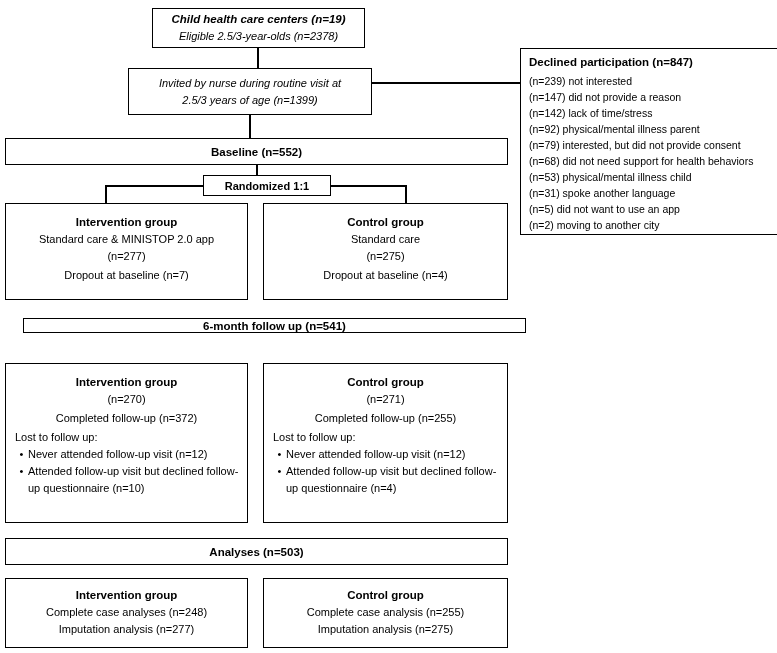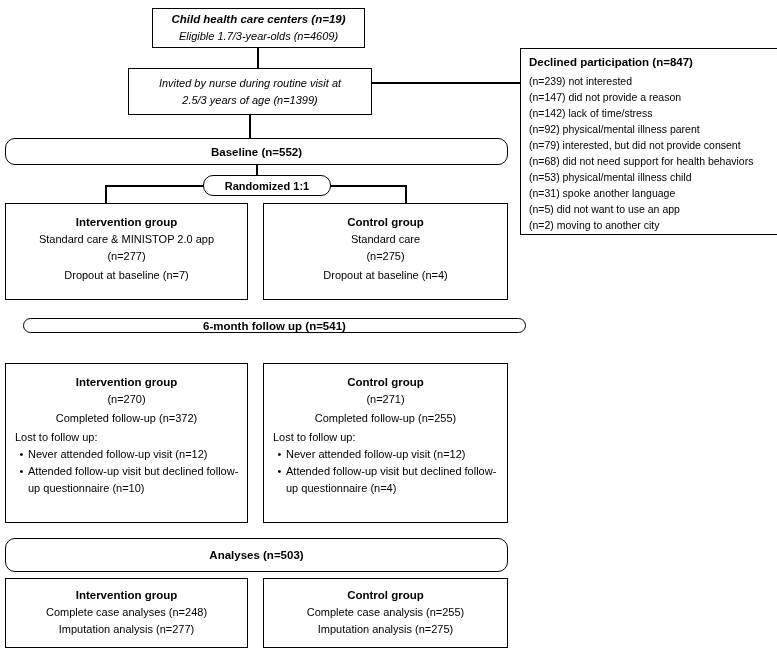--- a/index.html
+++ b/index.html
@@ -18,21 +18,21 @@
     background:#ffffff;
     z-index:1;
   }
   .hline, .vline { position:absolute; background:#000; z-index:0; }
   .hline { height:1.5px; }
   .vline { width:1.5px; }
   .center { text-align:center; }
   .lh { line-height:17px; }
   .wide {
     display:flex; align-items:center; justify-content:center;
-    font-weight:bold; font-size:11.5px;border-radius:10px;
+    font-weight:bold; font-size:11.5px;
   }
   .stack2 {
     display:flex; flex-direction:column;
     align-items:center; justify-content:center;font-style:italic;
   }
   .pad-top-10 { padding-top:10px; }
   .pad-top-8 { padding-top:8px; }
   .gap-above { margin-top:2px; }
   .title-line { font-weight:bold; font-size:11.5px; line-height:17px; }
   .declined-inner { padding:5px 8px; }
@@ -51,21 +51,21 @@
   <div class="vline" style="left:257px; top:48px; height:20px;"></div>
   <div class="vline" style="left:249px; top:115px; height:23px;"></div>
   <div class="hline" style="left:372px; top:82px; width:148px;"></div>
   <div class="vline" style="left:256px; top:165px; height:21px;"></div>
   <div class="hline" style="left:105px; top:185px; width:301px;"></div>
   <div class="vline" style="left:105px; top:185px; height:18px;"></div>
   <div class="vline" style="left:405px; top:185px; height:18px;"></div>
 
   <div class="box stack2" style="left:152px; top:8px; width:213px; height:40px;">
     <div class="title-line center">Child health care centers (n=19)</div>
-    <div class="lh center">Eligible 1.7/3-year-olds (n=4609)</div>
+    <div class="lh center">Eligible 2.5/3-year-olds (n=2378)</div>
   </div>
 
   <div class="box stack2" style="left:128px; top:68px; width:244px; height:47px;">
     <div class="lh center">Invited by nurse during routine visit at</div>
     <div class="lh center">2.5/3 years of age (n=1399)</div>
   </div>
 
   <div class="box" style="left:520px; top:48px; width:266px; height:187px;">
     <div class="declined-inner">
       <div class="declined-title">Declined participation (n=847)</div>
@@ -135,21 +135,21 @@
         <span class="bullet-glyph">•</span>
         <span class="bullet-text">Never attended follow-up visit (n=12)</span>
       </div>
       <div class="bullet-row">
         <span class="bullet-glyph">•</span>
         <span class="bullet-text">Attended follow-up visit but declined follow-up questionnaire (n=4)</span>
       </div>
     </div>
   </div>
 
-  <div class="box wide" style="left:5px; top:538px; width:503px; height:34px;">
+  <div class="box wide" style="left:5px; top:538px; width:503px; height:27px;">
     <span>Analyses (n=503)</span>
   </div>
 
   <div class="box center pad-top-8" style="left:5px; top:578px; width:243px; height:70px;">
     <div class="title-line">Intervention group</div>
     <div class="lh">Complete case analyses (n=248)</div>
     <div class="lh">Imputation analysis (n=277)</div>
   </div>
 
   <div class="box center pad-top-8" style="left:263px; top:578px; width:245px; height:70px;">

